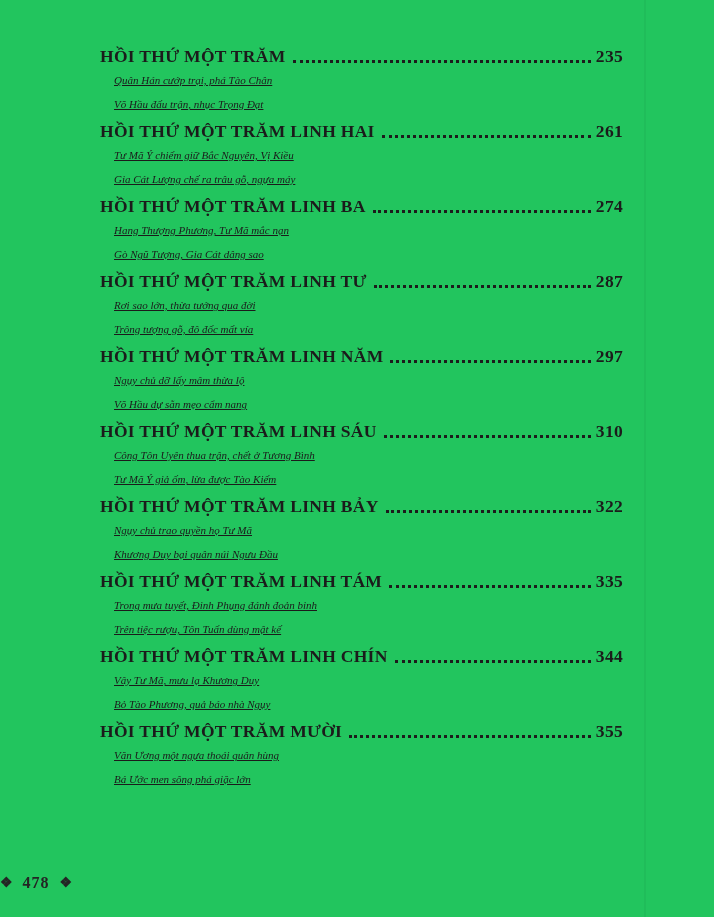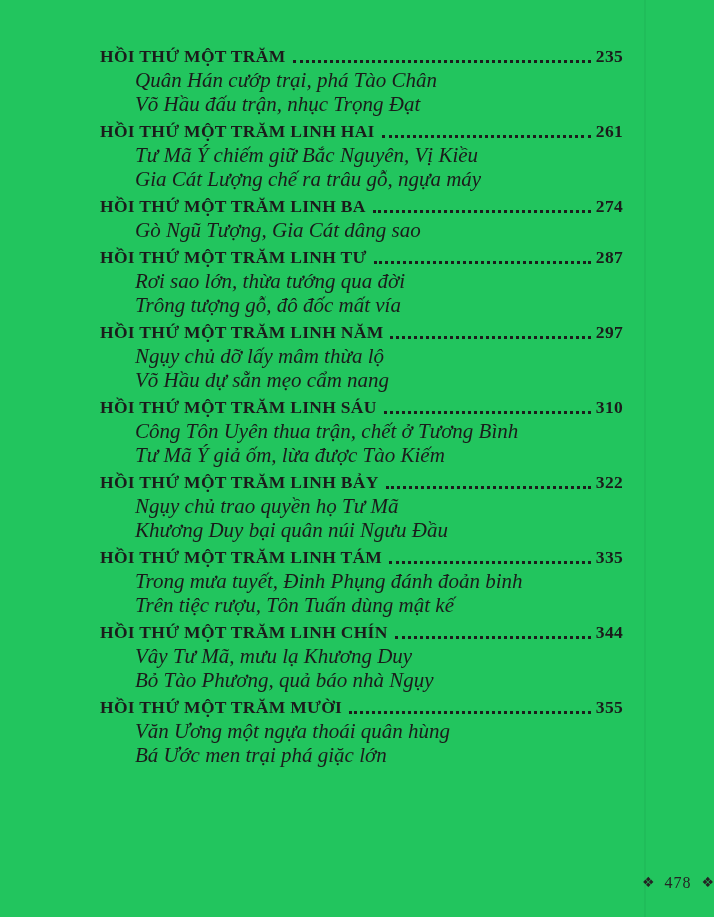--- a/index.html
+++ b/index.html
@@ -41,31 +41,33 @@
     flex: 1 1 auto;
     align-self: flex-end;
     height: 0;
     border-bottom: 3px dotted #1c1c1c;
     margin: 0 5px 5px 7px;
     min-width: 30px;
   }
   .page-num { font-weight: bold; }
   .entry-sub {
     font-style: italic;
-    font-size: 21px;
+    font-size: 11px;
     line-height: 24px;
-    margin-left: 35px;
+    margin-left: 14px;
     white-space: nowrap;
+    text-decoration: underline;
   }
   .footer {
     position: absolute;
     left: 0; right: 0; top: 874px;
-    text-align: right;
+    text-align: left;
     font-size: 16px;
     color: #242424;
+    font-weight: bold;
   }
   .footer .orn { font-size: 14px; position: relative; top: -1px; }
   .footer .fpage { margin: 0 6px; letter-spacing: 1px; }
 </style>
 </head>
 <body>
 
 <div class="page">
   <div class="toc">
 
@@ -89,20 +91,21 @@
       <div class="entry-sub">Tư Mã Ý chiếm giữ Bắc Nguyên, Vị Kiều</div>
       <div class="entry-sub">Gia Cát Lượng chế ra trâu gỗ, ngựa máy</div>
     </div>
 
     <div class="entry">
       <div class="entry-heading">
         <span>HỒI THỨ MỘT TRĂM LINH BA</span>
         <span class="leader"></span>
         <span class="page-num">274</span>
       </div>
+      <div class="entry-sub">Hang Thượng Phương, Tư Mã mắc nạn</div>
       <div class="entry-sub">Gò Ngũ Tượng, Gia Cát dâng sao</div>
     </div>
 
     <div class="entry">
       <div class="entry-heading">
         <span>HỒI THỨ MỘT TRĂM LINH TƯ</span>
         <span class="leader"></span>
         <span class="page-num">287</span>
       </div>
       <div class="entry-sub">Rơi sao lớn, thừa tướng qua đời</div>
@@ -159,21 +162,21 @@
       <div class="entry-sub">Bỏ Tào Phương, quả báo nhà Ngụy</div>
     </div>
 
     <div class="entry">
       <div class="entry-heading">
         <span>HỒI THỨ MỘT TRĂM MƯỜI</span>
         <span class="leader"></span>
         <span class="page-num">355</span>
       </div>
       <div class="entry-sub">Văn Ương một ngựa thoái quân hùng</div>
-      <div class="entry-sub">Bá Ước men trại phá giặc lớn</div>
+      <div class="entry-sub">Bá Ước men sông phá giặc lớn</div>
     </div>
 
   </div>
 
   <div class="footer">
     <span class="orn">❖</span>
     <span class="fpage">478</span>
     <span class="orn">❖</span>
   </div>
 </div>

